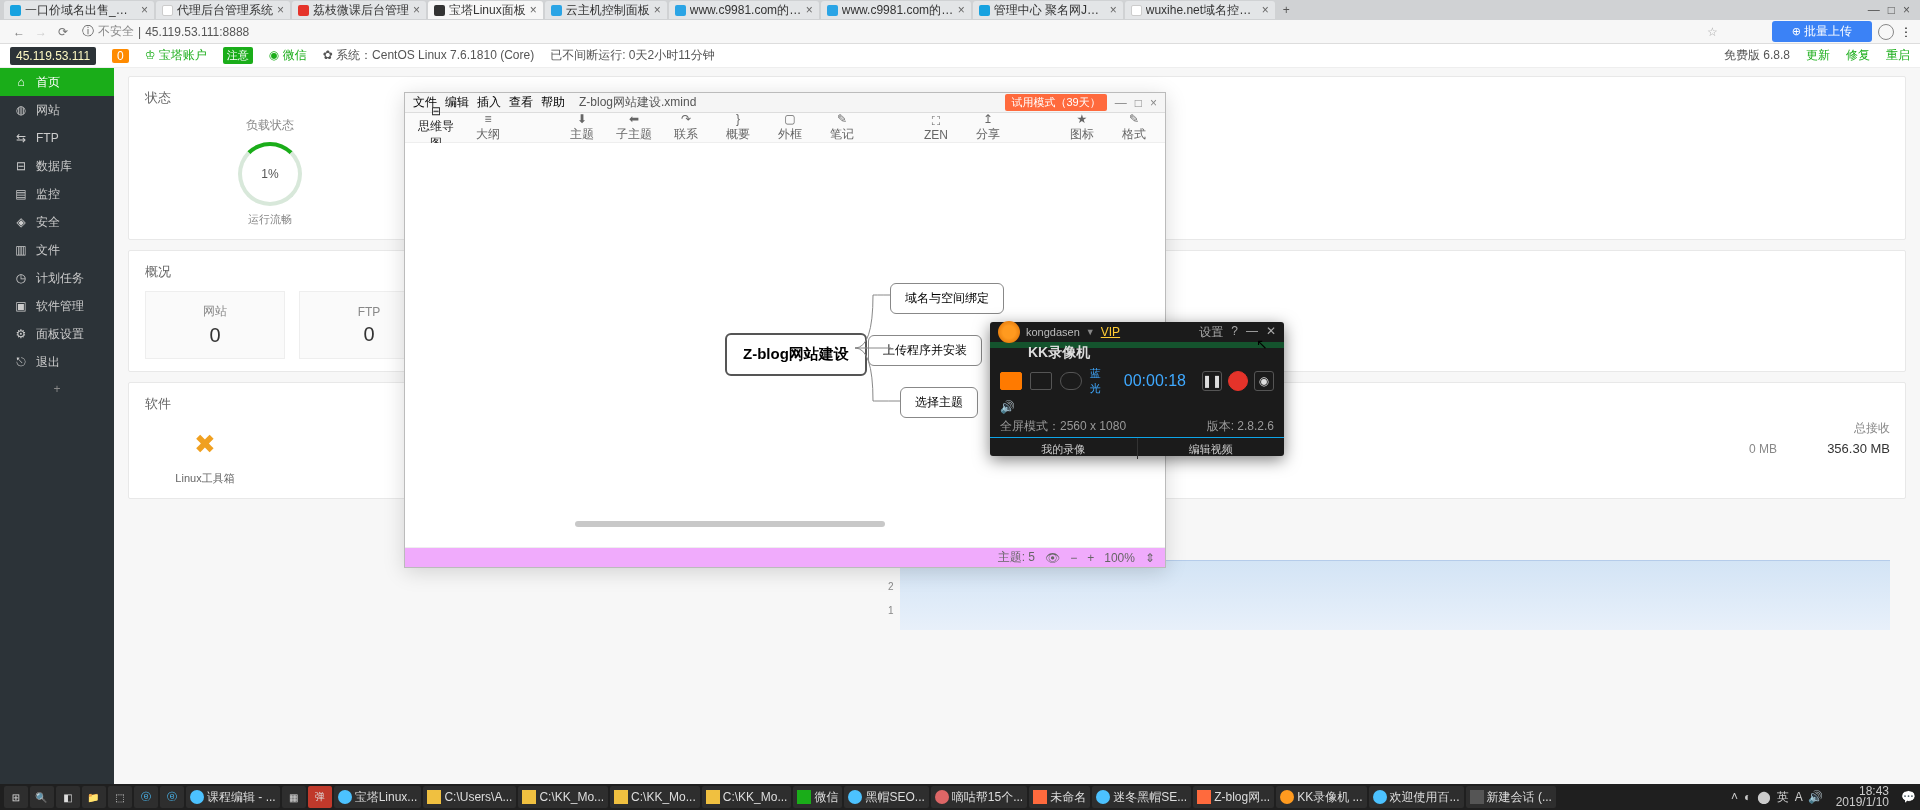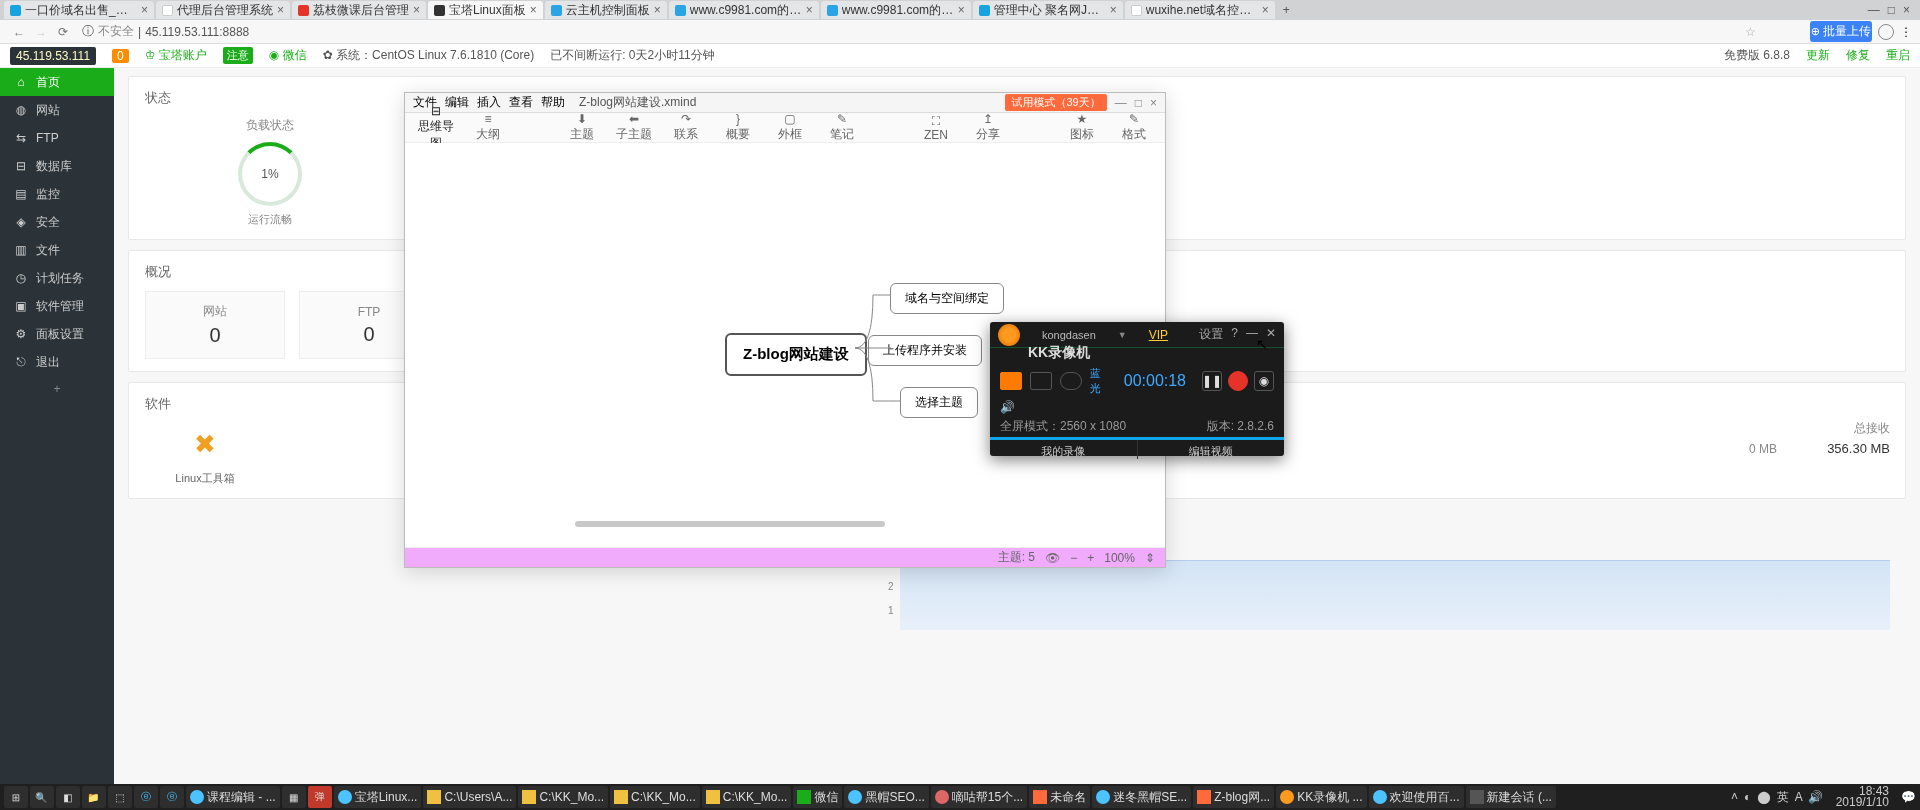--- a/index.html
+++ b/index.html
@@ -13,21 +13,21 @@
 .tab .lbl{overflow:hidden;text-overflow:ellipsis;white-space:nowrap;flex:1;}
 .tab .x{margin-left:4px;color:#666;cursor:pointer;}
 .new-tab{padding:0 6px;color:#555;}
 .win-ctrl{margin-left:auto;display:flex;gap:8px;padding:0 6px;color:#555;}
 
 .addr-bar{height:24px;background:#f7f7f7;display:flex;align-items:center;padding:0 8px;border-bottom:1px solid #ddd;}
 .addr-bar .nav-ico{width:16px;text-align:center;color:#777;margin:0 3px;}
 .addr-txt{flex:1;display:flex;align-items:center;gap:4px;color:#555;margin-left:8px;}
 .addr-txt .warn{color:#888;}
 .right-ext{display:flex;align-items:center;gap:6px;}
-.blue-pill{background:#3b82f6;color:#fff;padding:2px 1px;border-radius:3px;font-size:11px;margin-left:48px;}
+.blue-pill{background:#3b82f6;color:#fff;padding:2px 20px;border-radius:3px;font-size:11px;margin-left:48px;}
 
 
 .bt-top{height:24px;background:#fff;border-bottom:1px solid #eee;display:flex;align-items:center;padding:0 10px;gap:16px;font-size:12px;color:#555;}
 .bt-top .ip-badge{background:#2c3338;color:#fef9c3;padding:2px 6px;border-radius:2px;}
 .bt-top .cnt{background:#ff8b00;color:#fff;padding:0 5px;border-radius:2px;}
 .bt-top .green{color:#1aad19;}
 .bt-top .green-pill{background:#1aad19;color:#fff;padding:1px 4px;border-radius:2px;font-size:11px;}
 .bt-top .spacer{flex:1;}
 
 .bt-body{display:flex;height:calc(100% - 68px - 26px);}
@@ -74,36 +74,36 @@
 .xm-tab .ico{height:14px;}
 .xm-tab.active{color:#222;}
 .xm-canvas{flex:1;background:#fff;position:relative;overflow:hidden;}
 .xm-status{height:20px;background:#f0abfc;border-top:1px solid #eee;display:flex;align-items:center;justify-content:flex-end;gap:10px;padding:0 10px;font-size:11px;color:#666;}
 .mm-root{position:absolute;left:320px;top:190px;border:2px solid #555;border-radius:6px;padding:10px 16px;font-size:15px;font-weight:bold;background:#fff;}
 .mm-node{position:absolute;border:1px solid #888;border-radius:6px;padding:6px 14px;font-size:12px;background:#fff;}
 .scroll-h{position:absolute;left:170px;bottom:20px;width:310px;height:6px;background:#c8c8c8;border-radius:3px;}
 
 
 .kk{position:absolute;left:990px;top:322px;width:294px;height:134px;background:#1b1b1b;color:#ddd;border-radius:3px;box-shadow:0 4px 16px rgba(0,0,0,.5);}
-.kk-top{height:26px;display:flex;align-items:center;padding:0 8px;gap:22px;border-bottom:1px solid #14532d;}
+.kk-top{height:26px;display:flex;align-items:center;padding:0 8px;gap:6px;border-bottom:6px solid #14532d;}
 .kk-logo{width:22px;height:22px;background:radial-gradient(circle,#ff9a1f 40%,#d66800 100%);border-radius:50%;}
 .kk-user{font-size:11px;color:#bbb;}
 .kk-vip{color:#ffcc33;font-size:12px;text-decoration:underline;}
 .kk-name{font-weight:bold;font-size:14px;position:absolute;left:38px;top:22px;}
 .kk-ctrl{margin-left:auto;display:flex;gap:8px;color:#aaa;font-size:11px;}
 .kk-mid{display:flex;align-items:center;padding:18px 10px 4px;gap:8px;}
 .kk-mode{width:22px;height:18px;border:1px solid #555;border-radius:2px;}
 .kk-mode.active{border-color:#ff7a00;background:#ff7a00;}
 .kk-timer{margin-left:auto;color:#3fa9ff;font-size:16px;}
 .kk-quality{color:#3fa9ff;font-size:11px;margin-right:4px;}
 .kk-rec{display:flex;gap:6px;margin-left:8px;}
 .kk-btn{width:20px;height:20px;border:1px solid #555;border-radius:3px;display:flex;align-items:center;justify-content:center;}
 .kk-btn.red{background:#e5332a;border-color:#e5332a;border-radius:50%;}
 .kk-info{display:flex;justify-content:space-between;padding:2px 10px;font-size:10px;color:#999;}
-.kk-bottom{display:flex;border-top:3px solid #0ea5e9;height:22px;}
+.kk-bottom{display:flex;border-top:1px solid #0ea5e9;height:22px;}
 .kk-bottom div{flex:1;text-align:center;line-height:22px;font-size:11px;color:#ccc;border-right:1px solid #333;}
 
 
 .taskbar{position:absolute;left:0;right:0;bottom:0;height:26px;background:#1f1f1f;display:flex;align-items:center;padding:0 4px;gap:2px;}
 .tb-item{height:22px;min-width:22px;padding:0 4px;background:#2e2e2e;color:#ddd;font-size:10px;display:flex;align-items:center;gap:3px;border-radius:2px;}
 .tb-item.icon-only{min-width:24px;justify-content:center;}
 .tb-tray{margin-left:auto;display:flex;align-items:center;gap:6px;color:#ccc;font-size:10px;}
 .tb-clock{text-align:right;line-height:11px;padding:0 6px;}
 
 .ico-sq{width:14px;height:14px;display:inline-block;}

